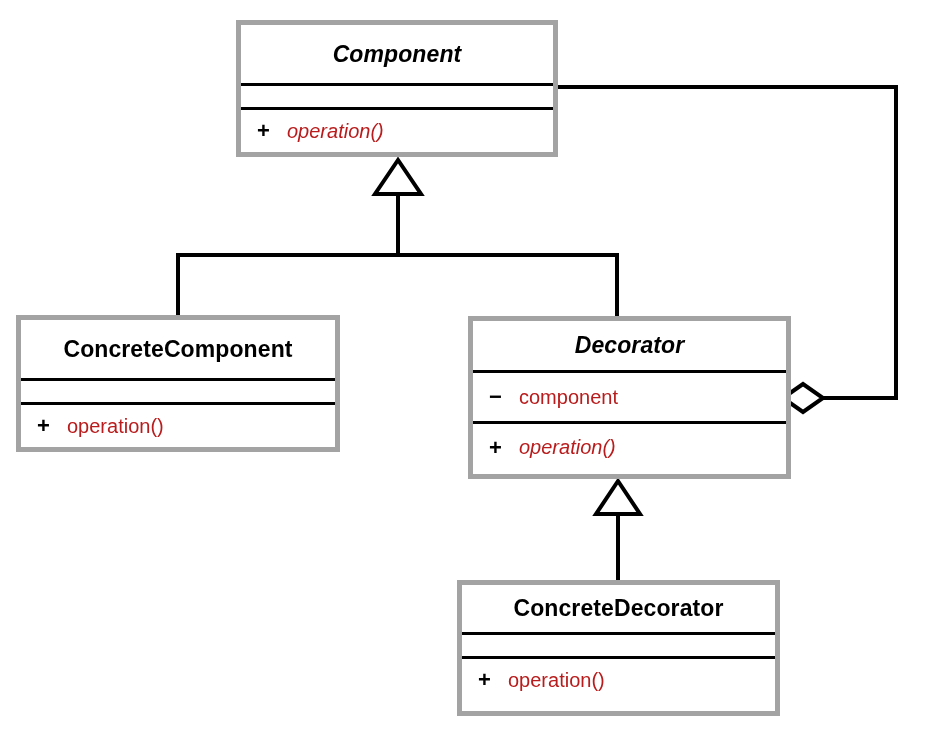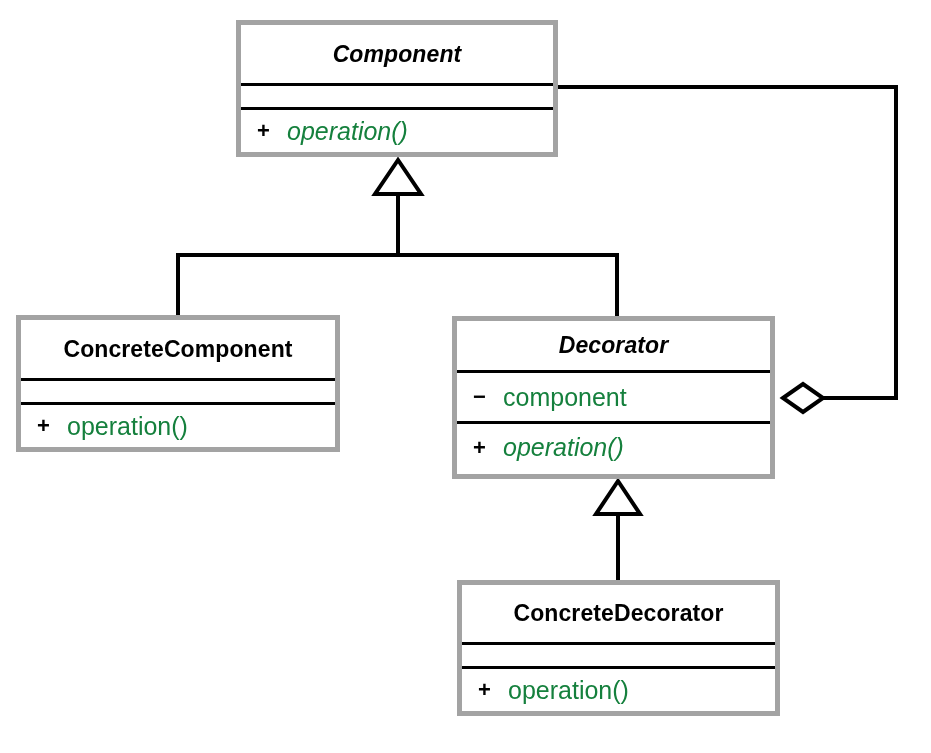--- a/index.html
+++ b/index.html
@@ -64,22 +64,22 @@
   }
   .visibility {
     font-size: 22px;
     font-weight: bold;
     color: #000000;
     width: 30px;
     flex: 0 0 30px;
     text-align: left;
   }
   .member-name {
-    font-size: 25px;
-    color: #15803d;
+    font-size: 20px;
+    color: #b91c1c;
     white-space: nowrap;
   }
   .member-name.abstract {
     font-style: italic;
   }
   .empty-compartment {
     
   }
 </style>
 </head>
@@ -137,36 +137,36 @@
     <div class="compartment name-compartment" style="height:58px;text-align:center;">
       <span class="class-name">ConcreteComponent</span>
     </div>
     <div class="compartment empty-compartment divider-top" style="height:24px;"></div>
     <div class="compartment member-row divider-top" style="height:45px;">
       <span class="visibility">+</span>
       <span class="member-name">operation()</span>
     </div>
   </div>
 
-  <div class="uml-class" style="left:452px; top:316px; width:323px; height:163px;">
+  <div class="uml-class" style="left:468px; top:316px; width:323px; height:163px;">
     <div class="compartment name-compartment" style="height:49px;">
       <span class="class-name abstract">Decorator</span>
     </div>
     <div class="compartment member-row divider-top" style="height:51px;">
       <span class="visibility">−</span>
       <span class="member-name">component</span>
     </div>
     <div class="compartment member-row divider-top" style="height:50px;">
       <span class="visibility">+</span>
       <span class="member-name abstract">operation()</span>
     </div>
   </div>
 
   <div class="uml-class" style="left:457px; top:580px; width:323px; height:136px;">
-    <div class="compartment name-compartment" style="height:57px;text-align:center;">
+    <div class="compartment name-compartment" style="height:47px;text-align:center;">
       <span class="class-name">ConcreteDecorator</span>
     </div>
     <div class="compartment empty-compartment divider-top" style="height:24px;"></div>
     <div class="compartment member-row divider-top" style="height:45px;">
       <span class="visibility">+</span>
       <span class="member-name">operation()</span>
     </div>
   </div>
 
 </div>

